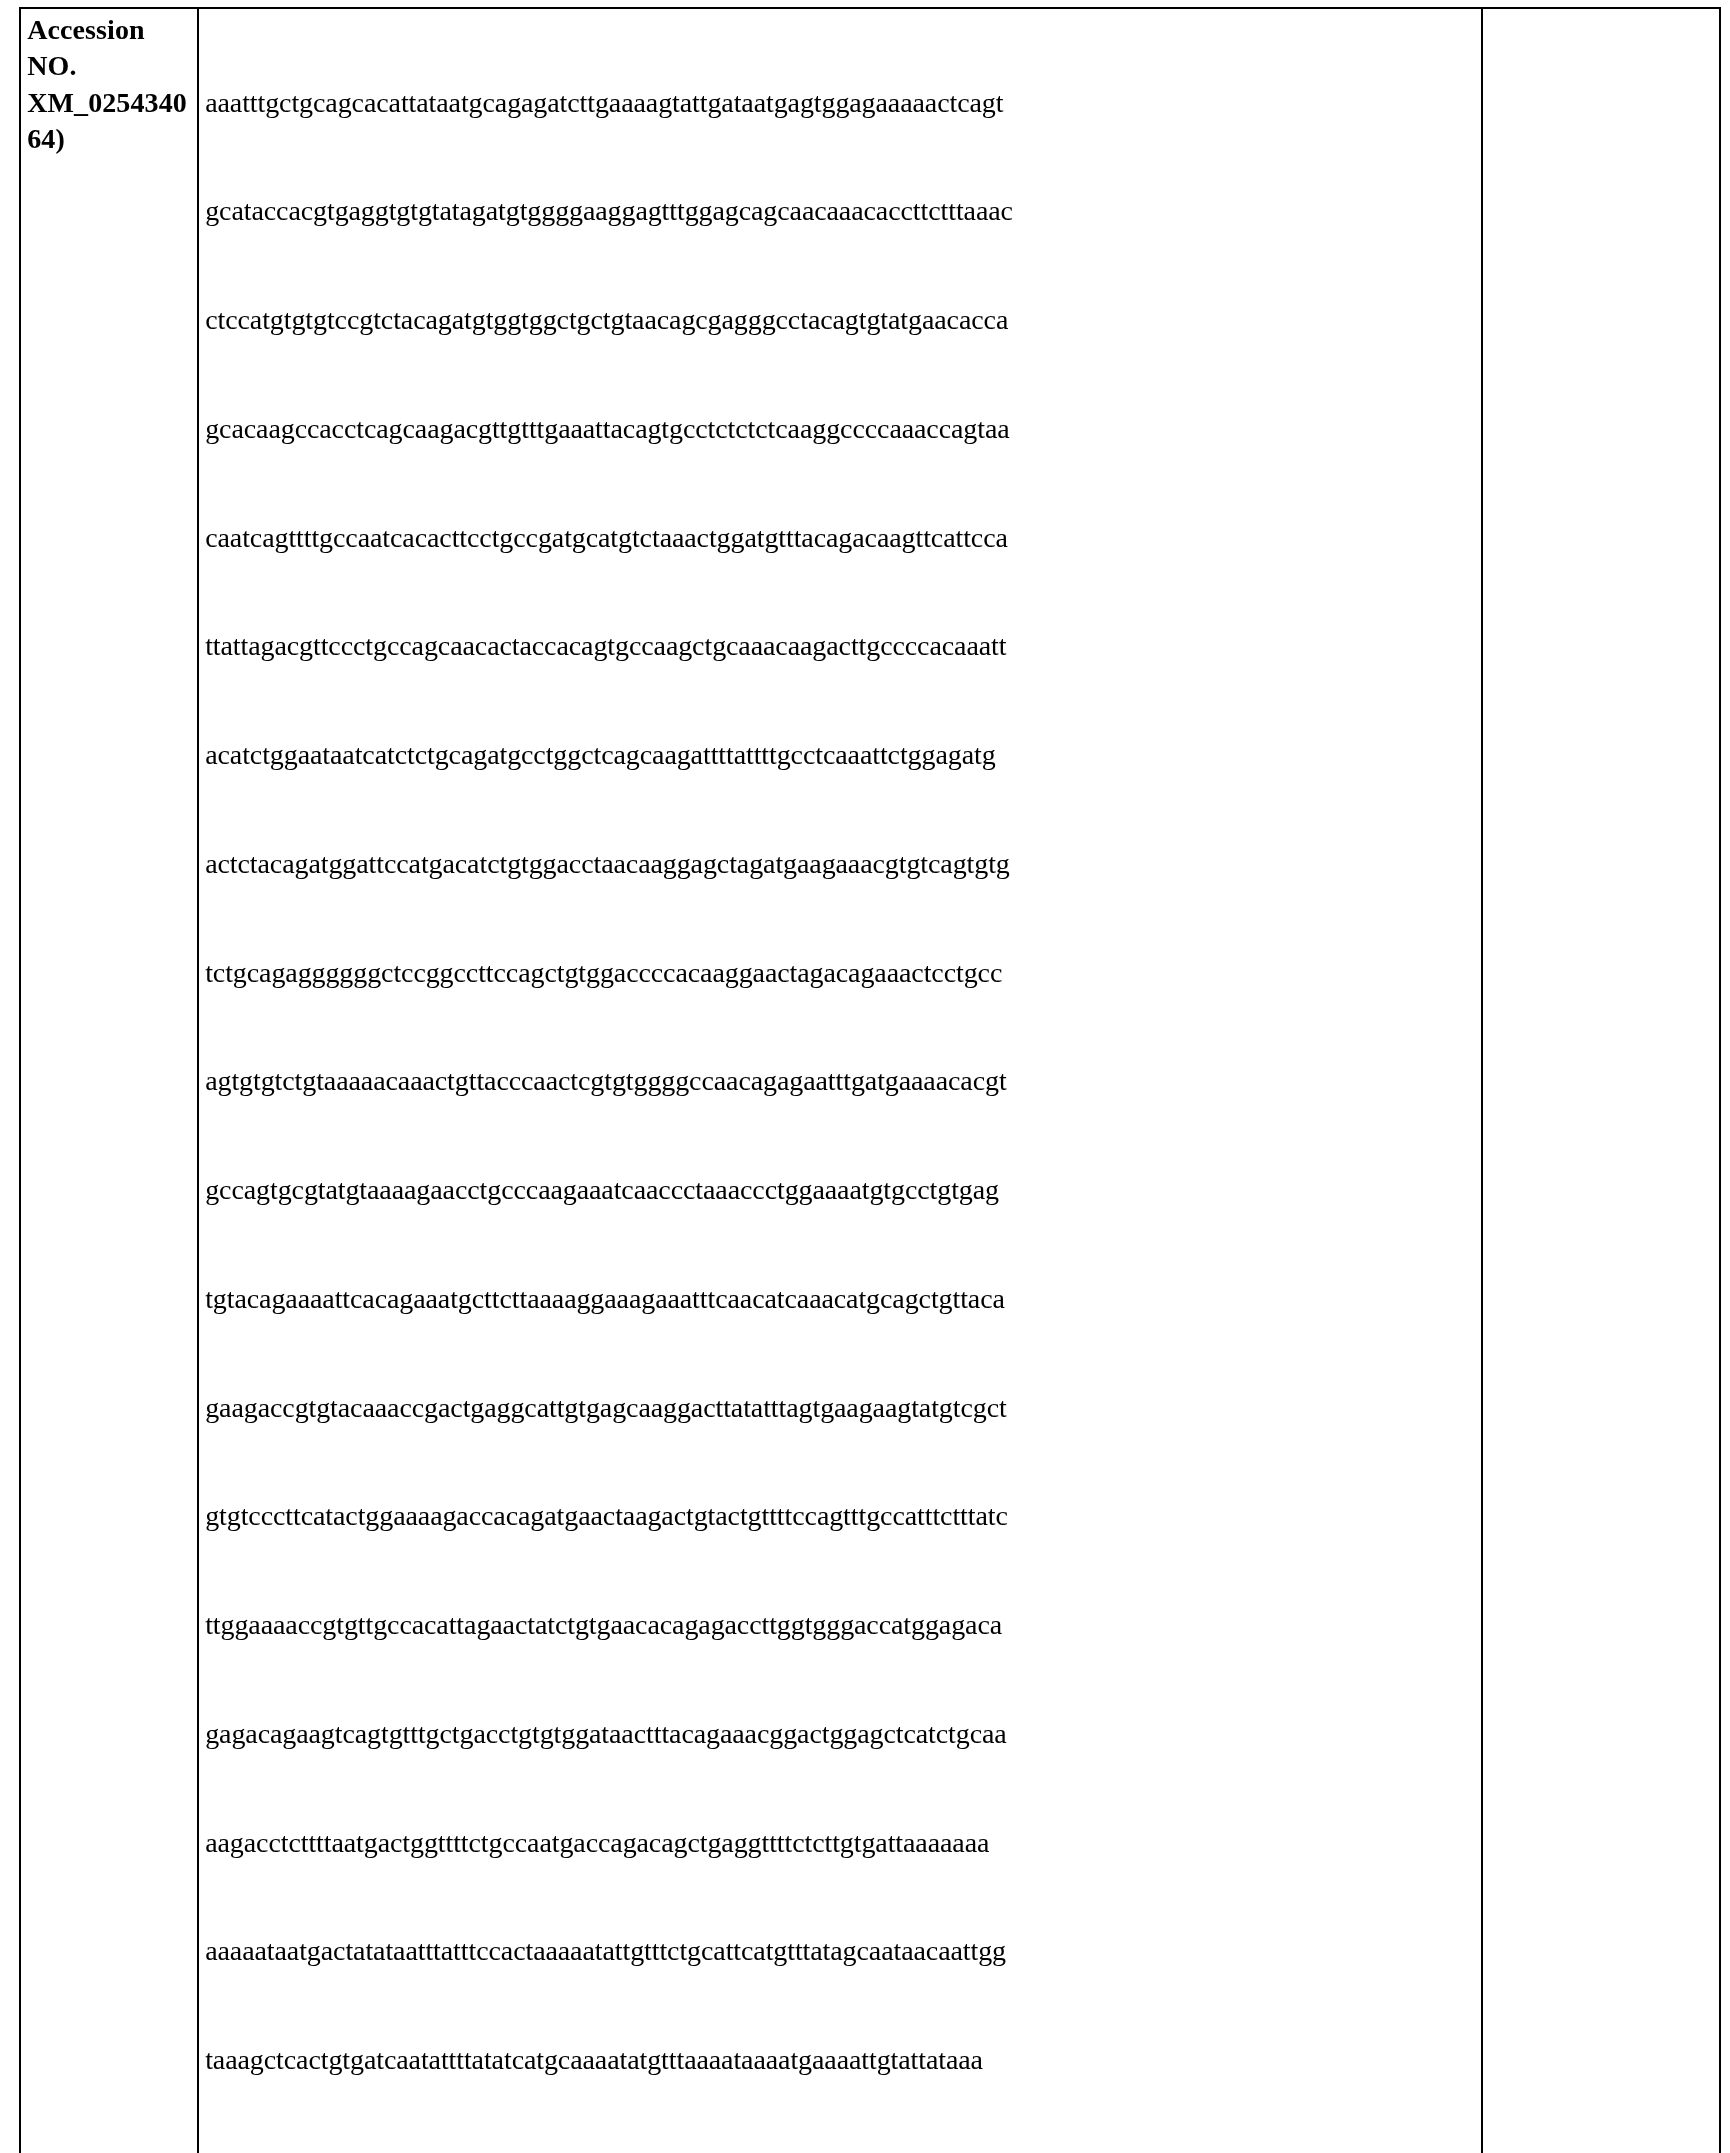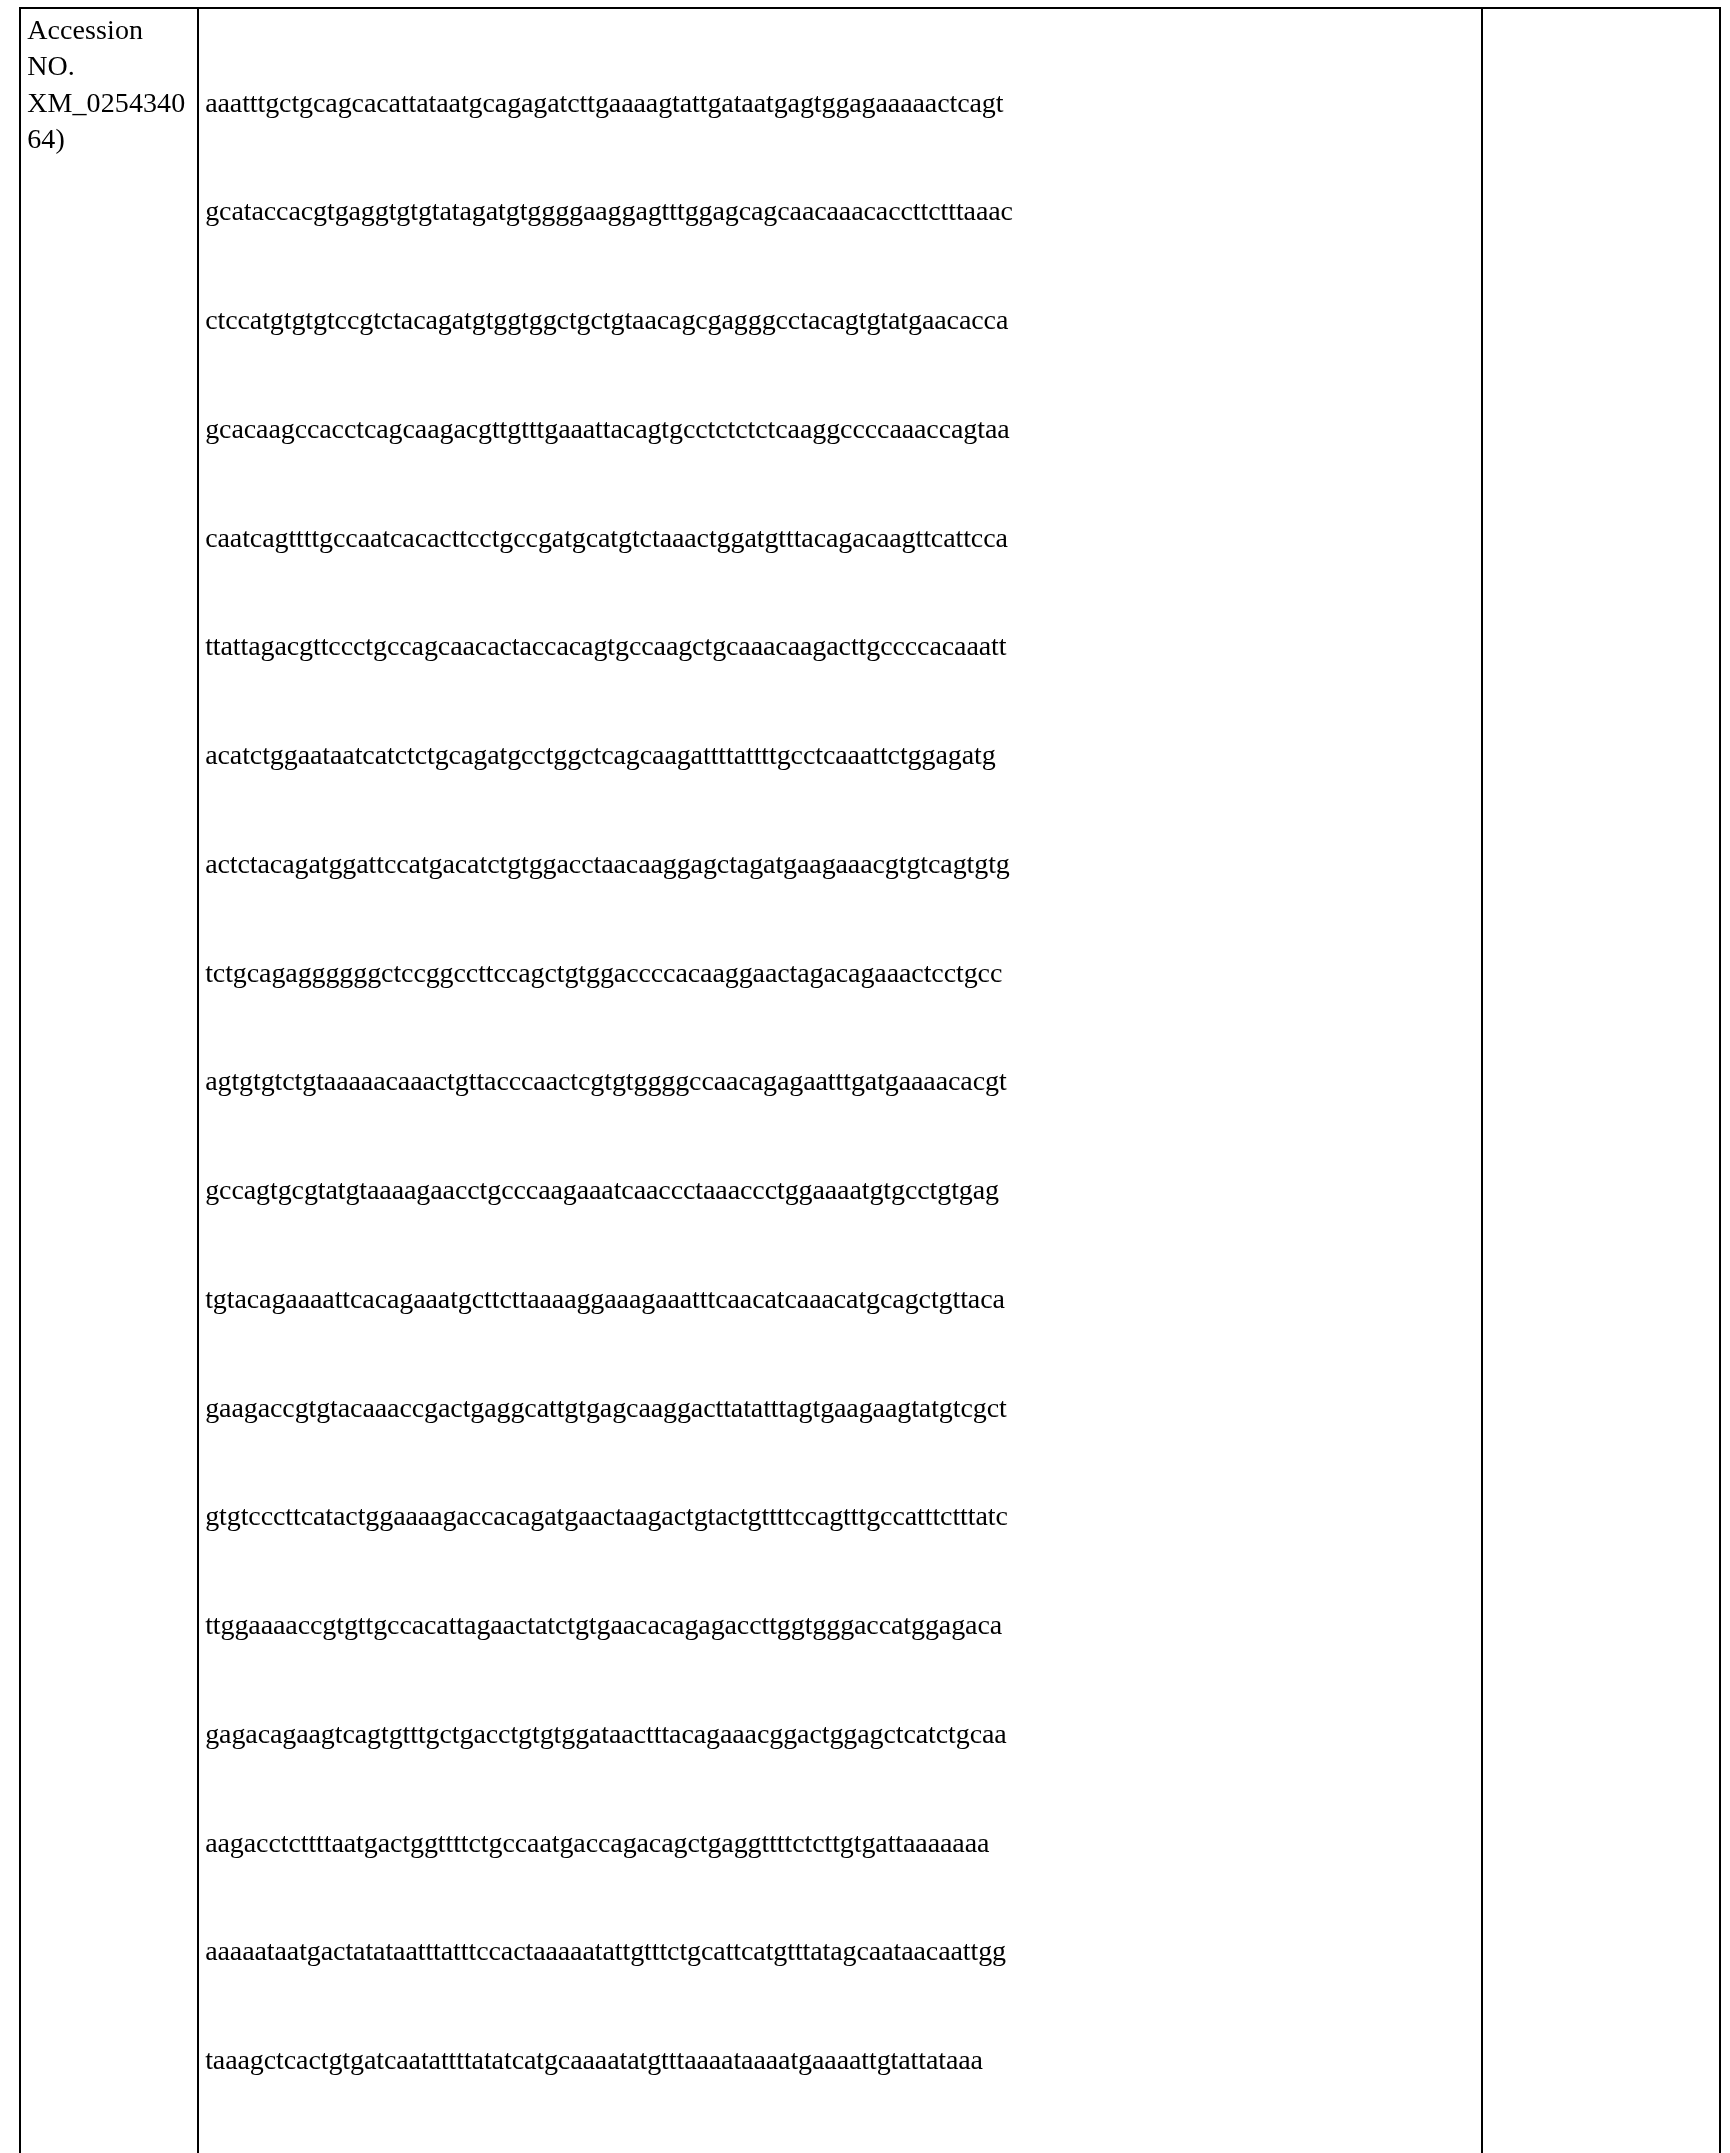--- a/index.html
+++ b/index.html
@@ -30,21 +30,21 @@
   }
   col.c-label { width: 178px; }
   col.c-seq   { width: 1284px; }
   col.c-num   { width: 238px; }
 
   .label-cell {
     font-size: 28px;
     line-height: 1.30;
     letter-spacing: 0.1px;
   }
-  .label-cell .lbl-line { white-space: pre; }
+  .label-cell .lbl-line { white-space: pre; font-weight: bold; }
 
   .seq-nt {
     font-size: 28px;
     line-height: 1.295;
     letter-spacing: -0.1px;
     white-space: pre;
     font-family: "Liberation Serif", "DejaVu Serif", serif;
   }
   .num-cell {
     font-size: 28px;

